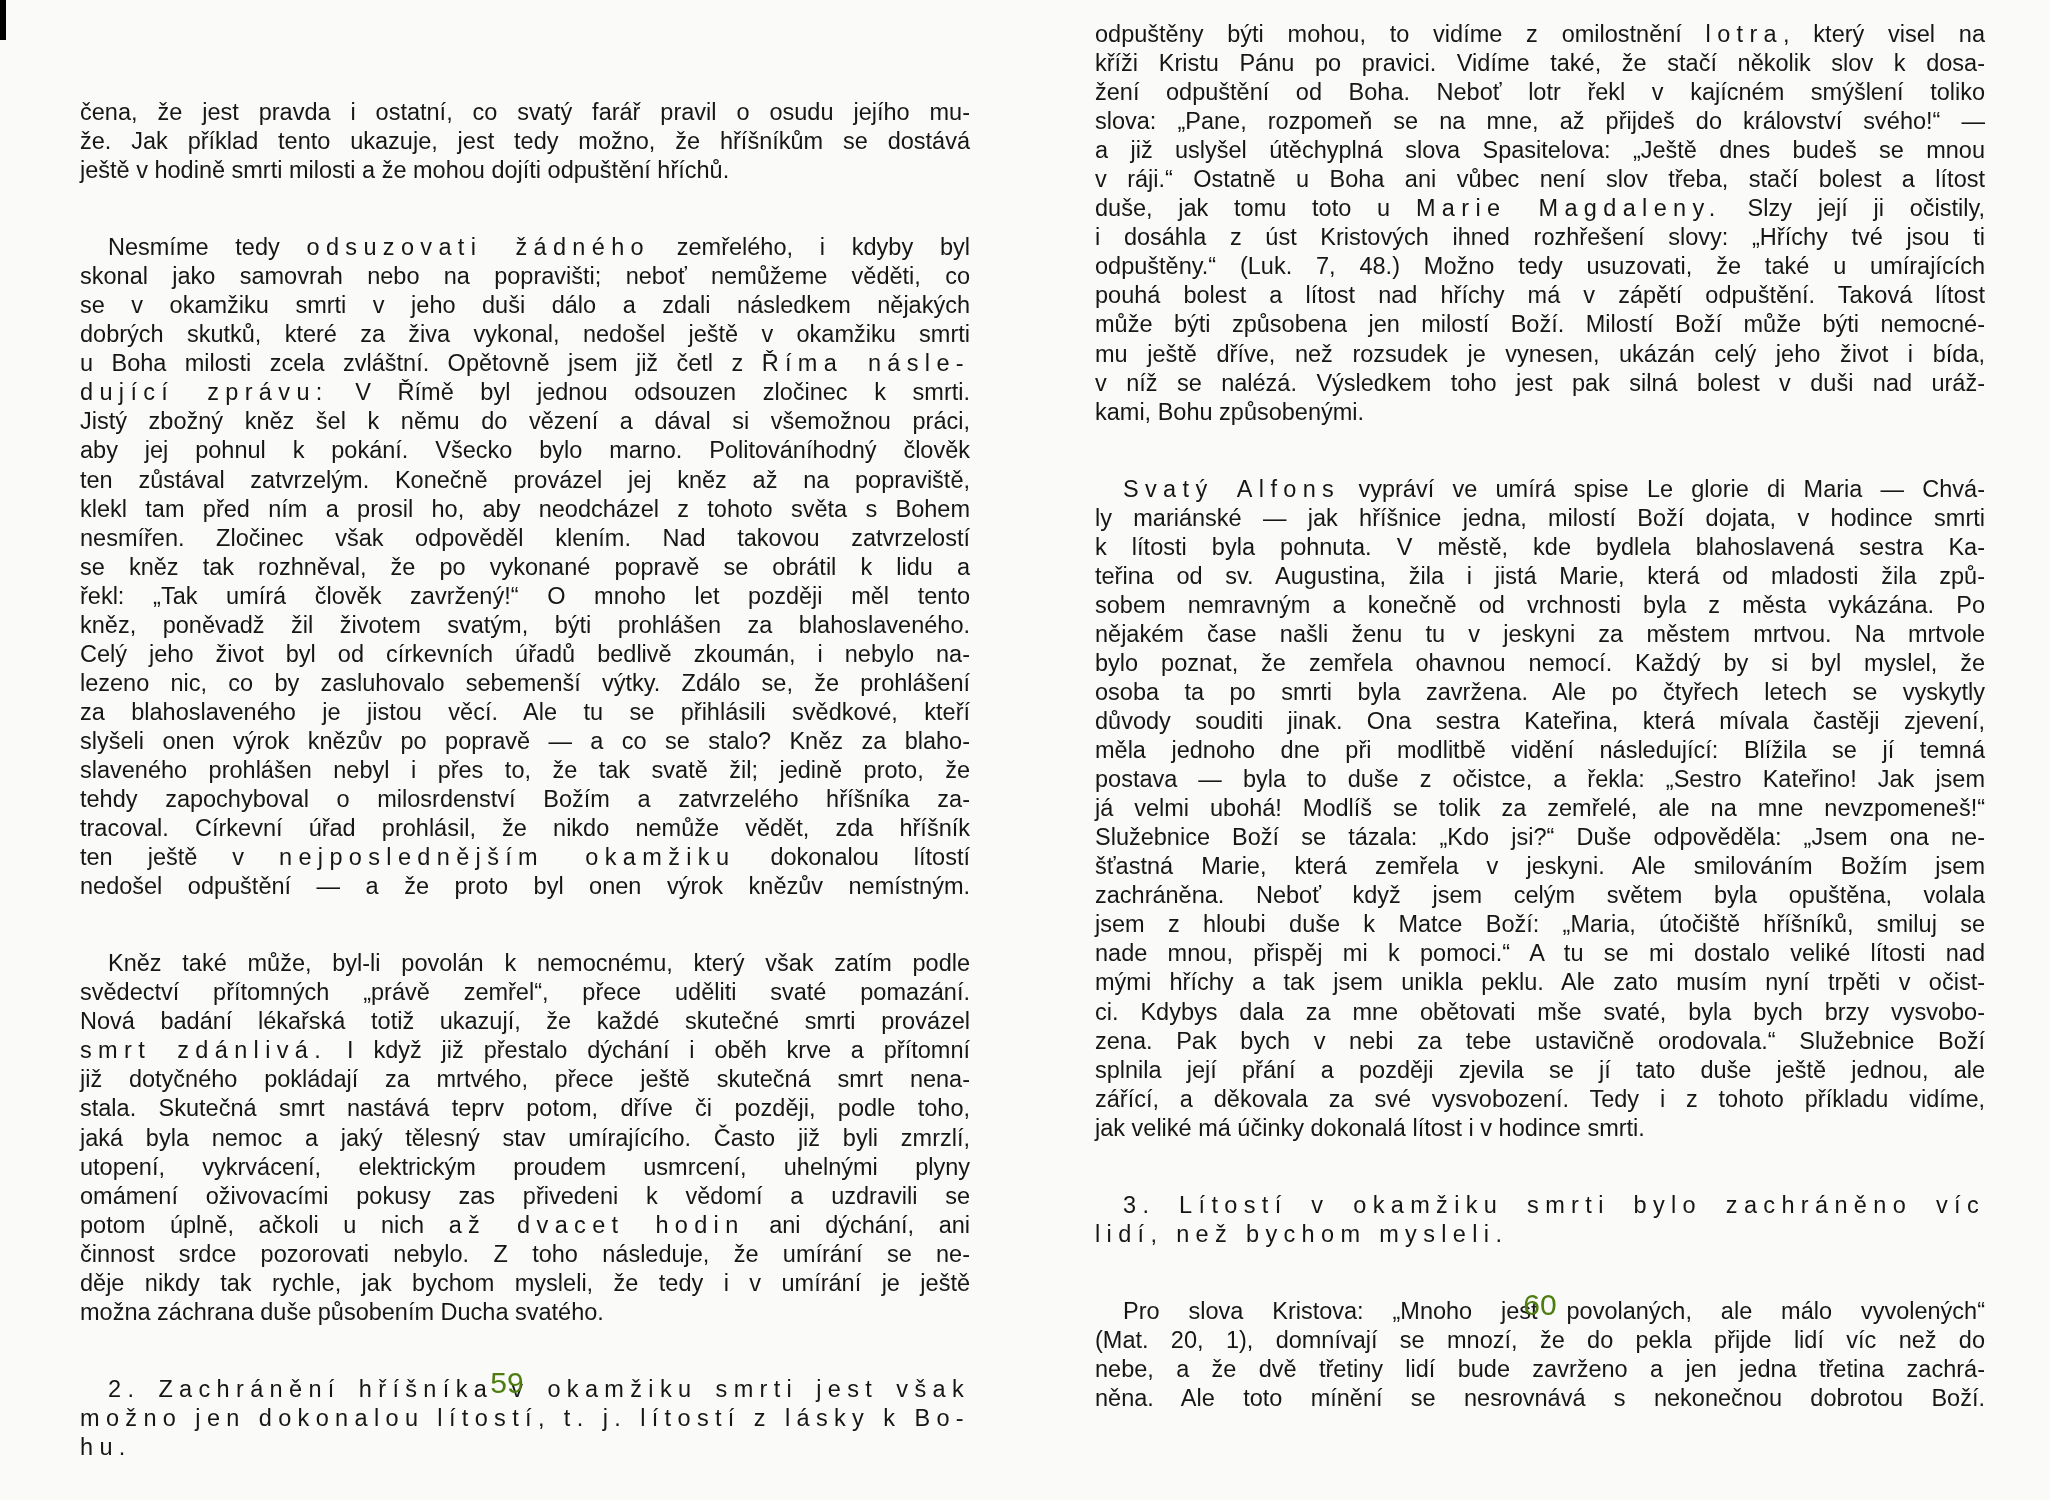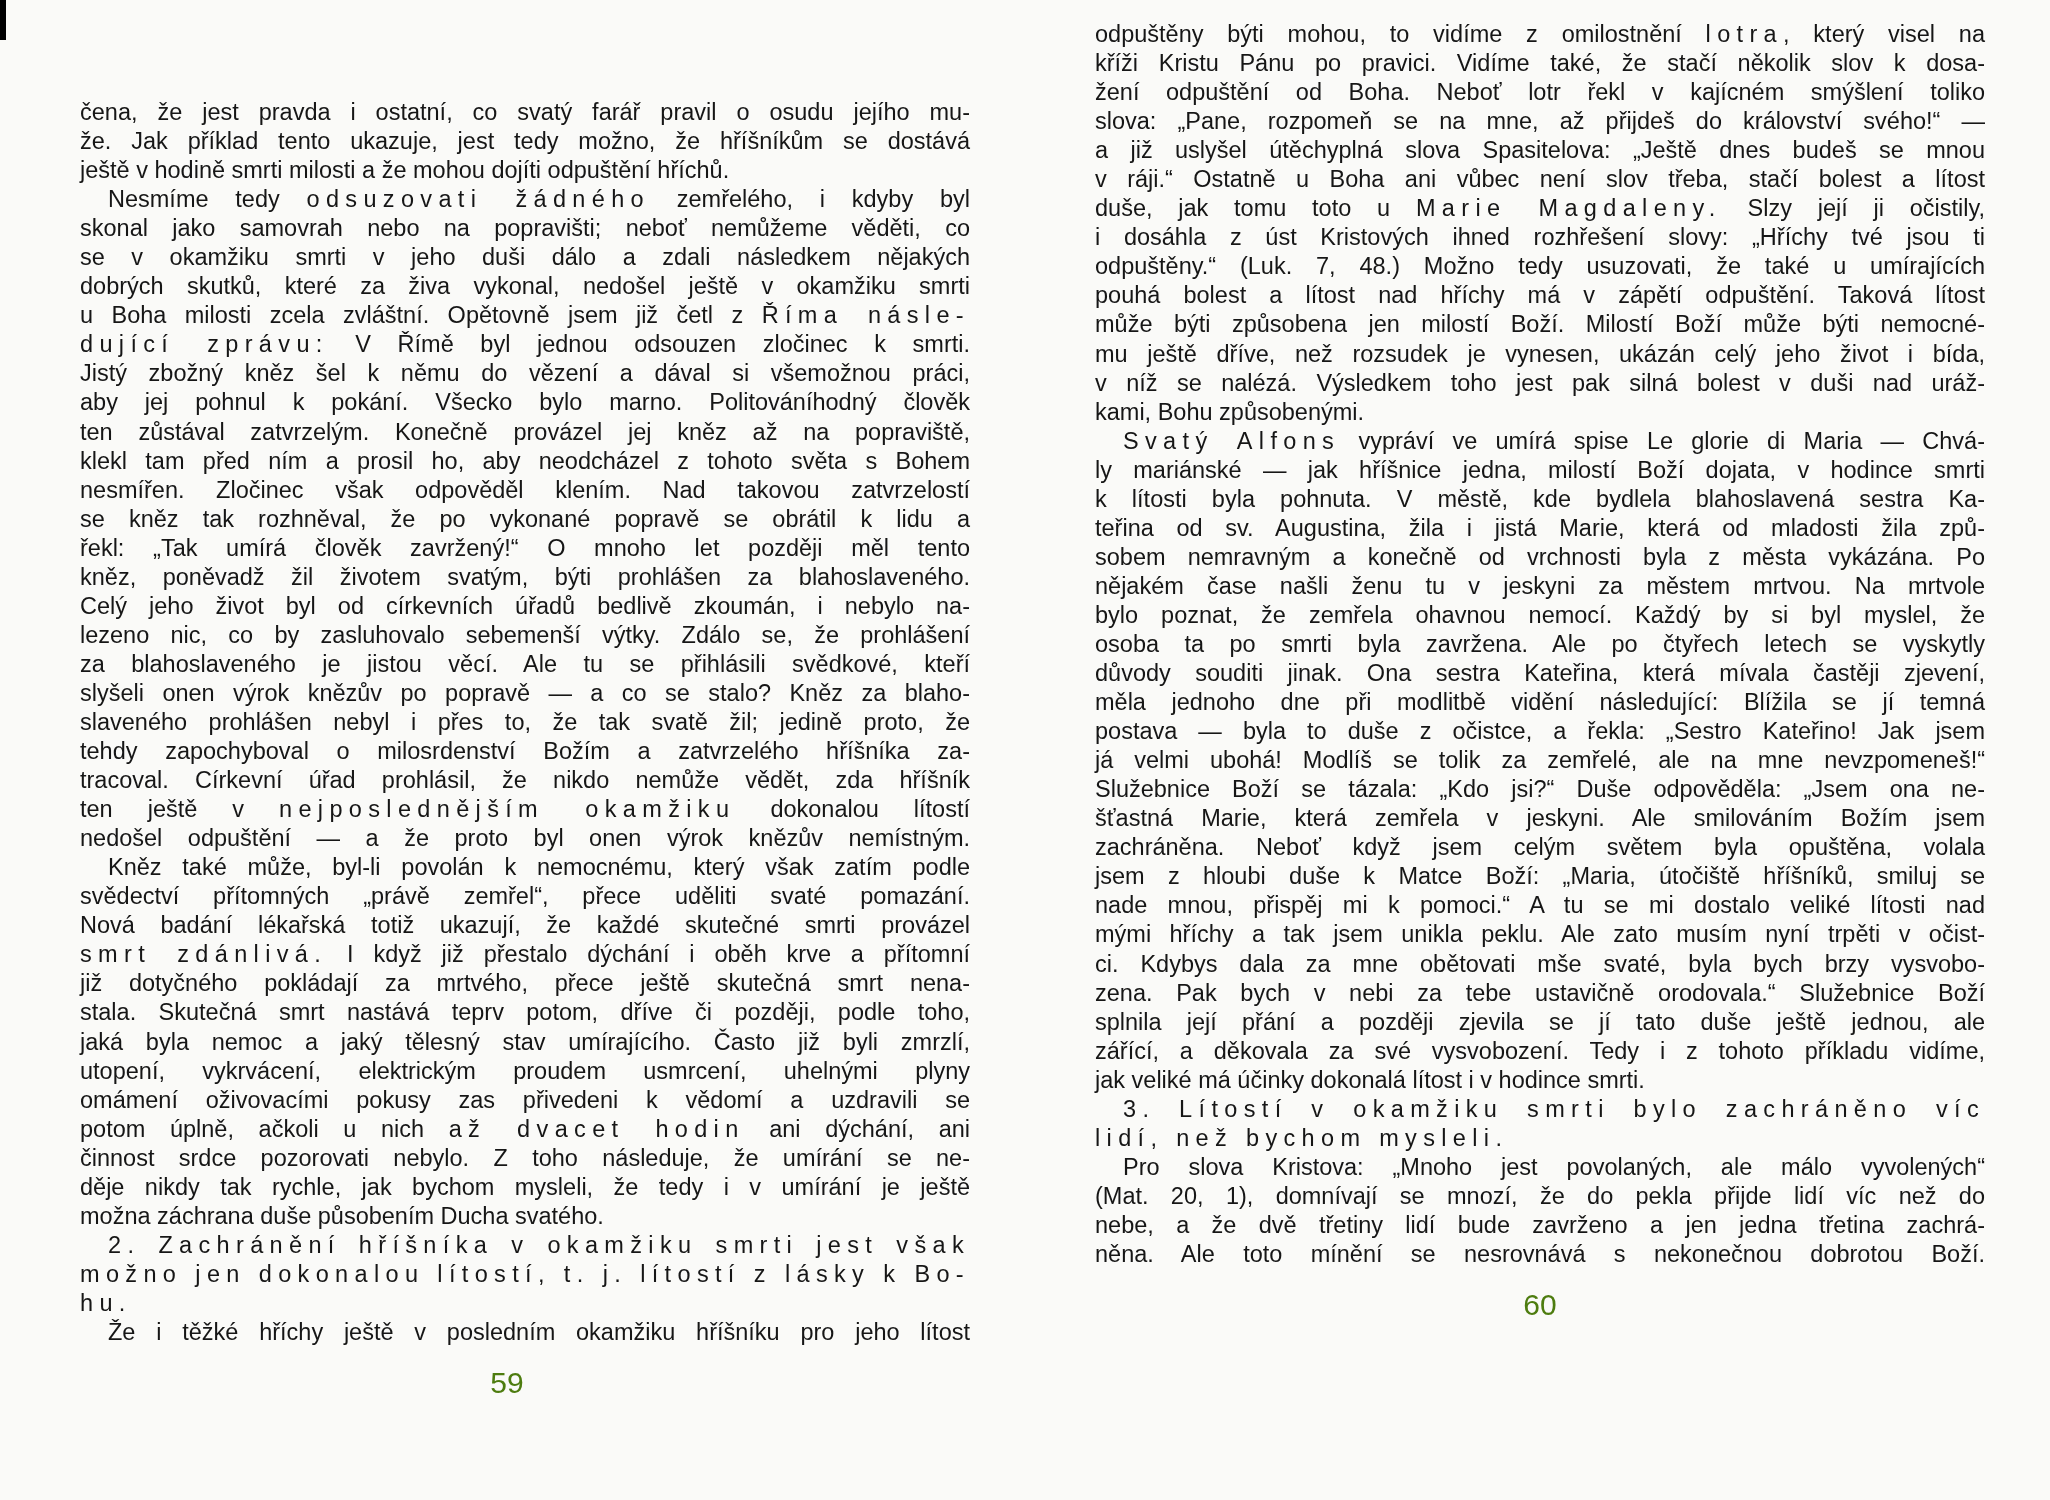--- a/index.html
+++ b/index.html
@@ -20,21 +20,21 @@
   .line{
     font-size:23.5px;
     line-height:29.05px;
     height:29.05px;
     white-space:nowrap;
     text-align:justify;
     text-align-last:justify;
     -moz-text-align-last:justify;
   }
   .line.end{text-align-last:left;-moz-text-align-last:left;}
-  .line.ind{text-indent:28px;}
+  .line.ind{text-indent:28px;margin-top:48px;}
   .sp{letter-spacing:0.27em;}
   .pagenum{
     position:absolute;
     width:890px;
     text-align:center;
     font-size:30px;
     color:#4d7c0f;
   }
   #num-left {left:62px;  top:1366px;}
   #num-right{left:1095px;top:1288px;}

